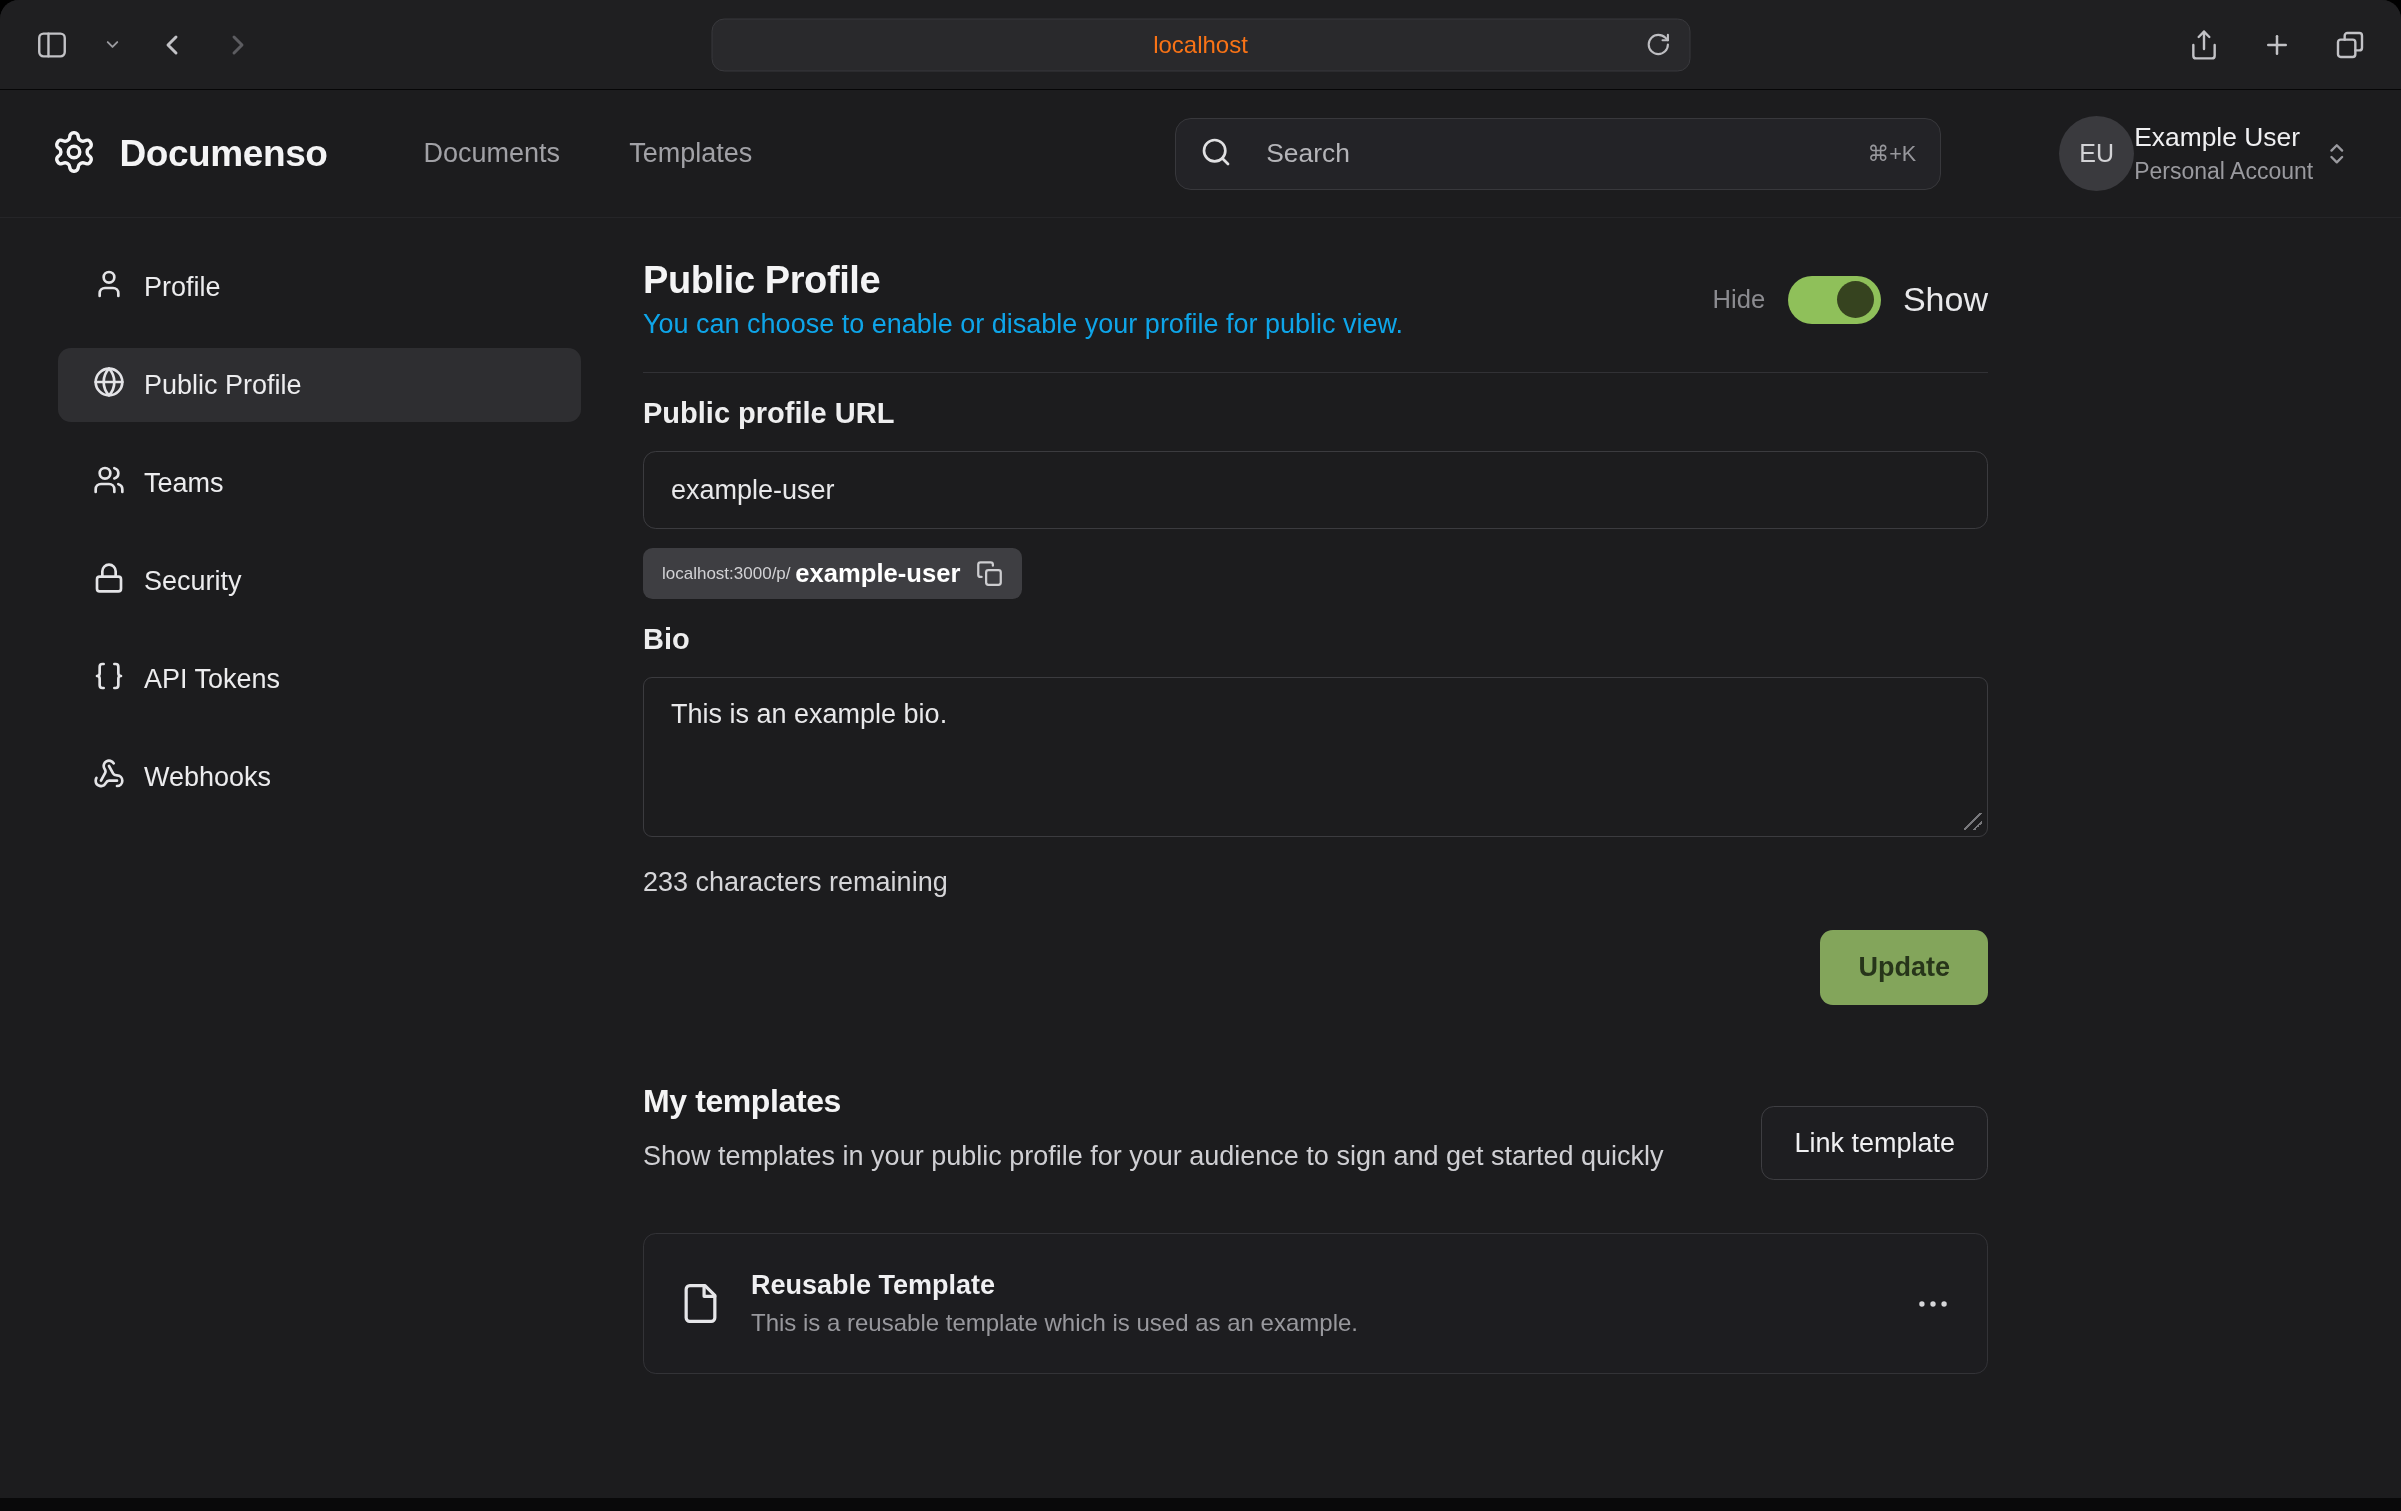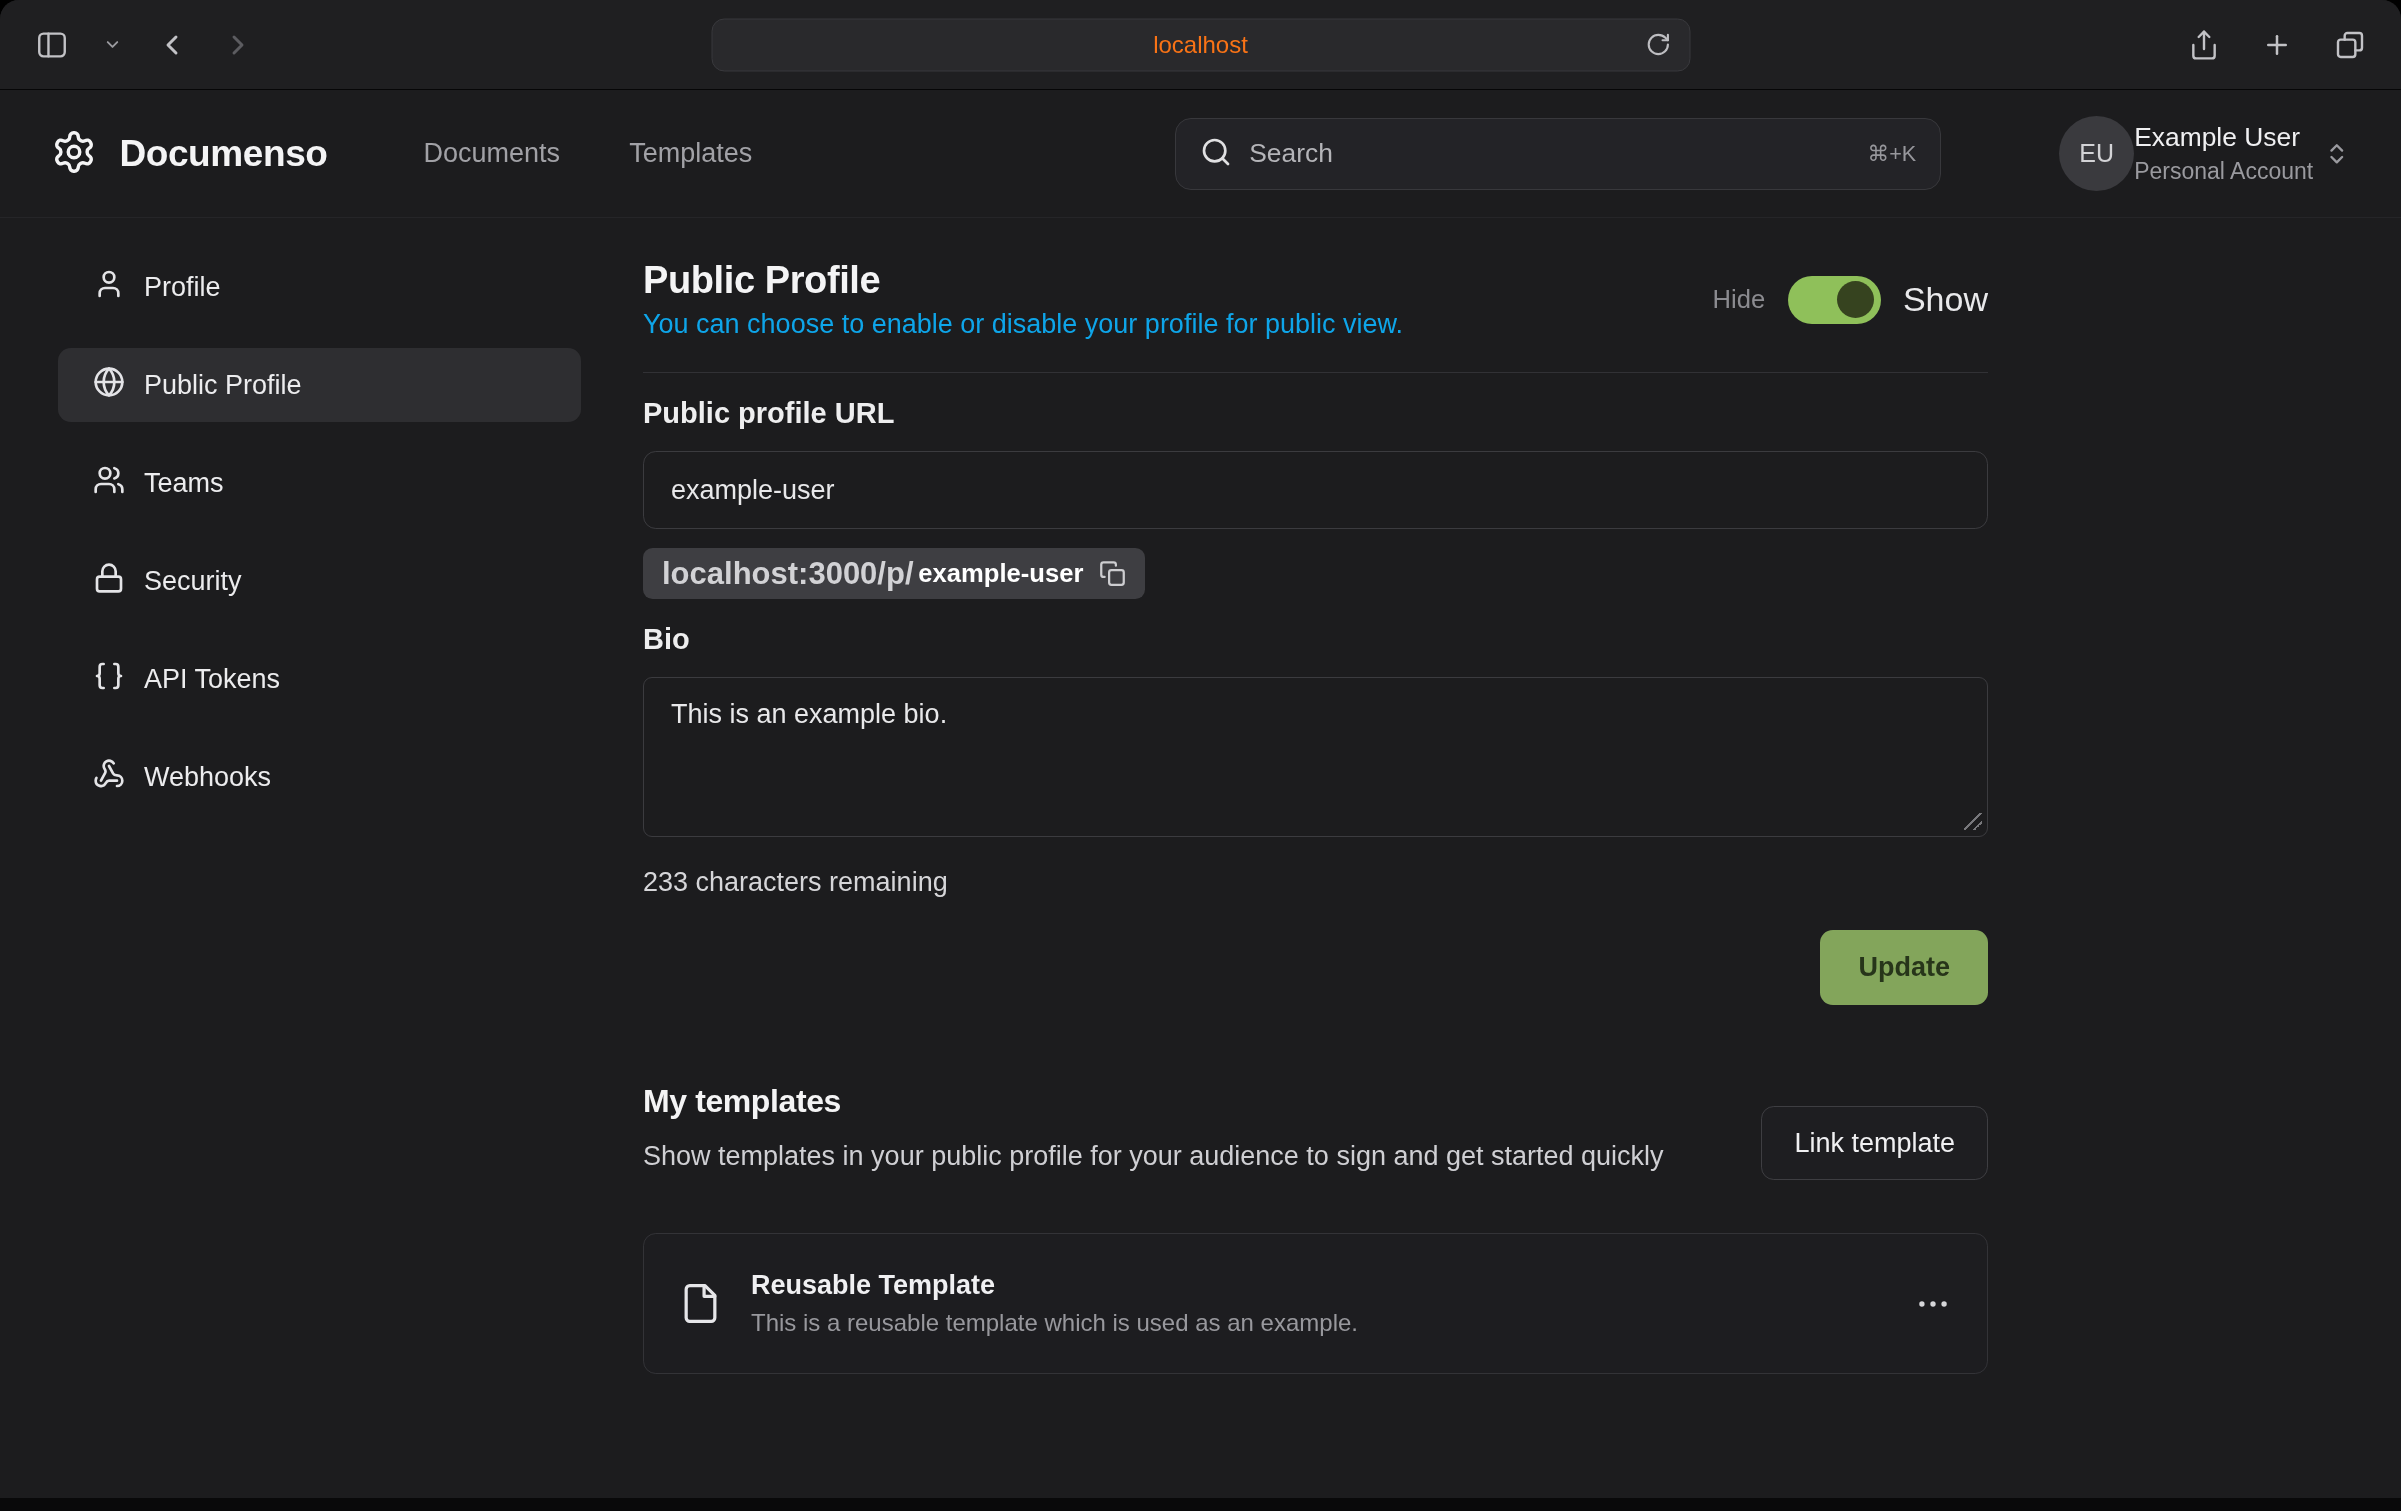--- a/index.html
+++ b/index.html
@@ -24,21 +24,21 @@
   .bb-right { margin-left:auto; display:flex; align-items:center; gap:42px; }
 
   
   .app-header { height:128px; flex:0 0 128px; display:flex; align-items:center; padding:0 51px;
                 background:#1c1c1e; border-bottom:0.8px solid #252528; }
   .brand-group { display:flex; align-items:center; gap:22.4px; color:#f4f4f5; }
   .brand-name { font-size:37px; font-weight:700; letter-spacing:-0.4px; }
   .top-nav { display:flex; align-items:center; gap:69px; margin-left:96px; }
   .top-nav .nav-item { font-size:27px; font-weight:500; color:#a1a1a6; cursor:pointer; }
   .search-bar { margin-left:auto; width:766px; height:72px; background:#232327; border:1.6px solid #38383c;
-                border-radius:16px; display:flex; align-items:center; padding:15px 24px; gap:17px; }
+                border-radius:16px; display:flex; align-items:center; padding:15px 24px; gap:34px; }
   .search-bar svg { color:#e0e0e2; flex:0 0 auto; }
   .search-input { flex:1; background:transparent; border:none; outline:none; color:#e8e8ea;
                   font-size:26.4px; font-family:inherit; }
   .search-input::placeholder { color:#b4b4b8; }
   .search-shortcut { font-size:21.6px; color:#97979c; }
   .account { margin-left:118px; display:flex; align-items:center; }
   .avatar { width:75px; height:75px; border-radius:50%; background:#3a3a3e; color:#d3d3d6;
             display:flex; align-items:center; justify-content:center; font-size:25px; font-weight:500; }
   .account-text { display:flex; flex-direction:column; gap:4.8px; }
   .account-name { font-size:26.4px; color:#f0f0f2; }
@@ -65,21 +65,21 @@
   .switch .knob { position:absolute; top:5.6px; right:6.4px; width:37px; height:37px; border-radius:50%; background:#36431f; }
 
   .divider { margin-top:32px; border:none; border-top:1.6px solid #313135; }
 
   .field-label { display:block; margin-top:23px; font-size:29px; font-weight:600; color:#eeeeef; line-height:34px; }
   .text-input { margin-top:21px; width:100%; height:78px; background:transparent; border:1.6px solid #3b3b3f;
                 border-radius:12.8px; color:#e8e8ea; font-size:27px; font-family:inherit; padding:0 27px; outline:none; }
 
   .url-badge { margin-top:19px; display:inline-flex; align-items:center; gap:16px; height:51px;
                background:#3e3e42; border-radius:9.6px; padding:0 19px; }
-  .url-prefix { font-size:31px; color:#d2d2d5;font-weight:bold; }
+  .url-prefix { font-size:17px; color:#d2d2d5; }
   .url-bold { font-size:25.6px; color:#ffffff; font-weight:700; margin-left:-11.2px; }
   .copy-btn { color:#cdcdd0; display:flex; cursor:pointer; }
 
   .textarea-wrap { position:relative; margin-top:21px; }
   .bio-textarea { width:100%; height:160px; background:transparent; border:1.6px solid #3b3b3f; border-radius:9px;
                   color:#e8e8ea; font-size:27px; font-family:inherit; padding:21px 27px; resize:none; outline:none; }
   .grip { position:absolute; right:6.4px; bottom:9.6px; width:17.6px; height:17.6px;
           background:
             linear-gradient(135deg, transparent 0 44%, #77777b 44% 52%, transparent 52% 72%, #77777b 72% 80%, transparent 80%); }
 

